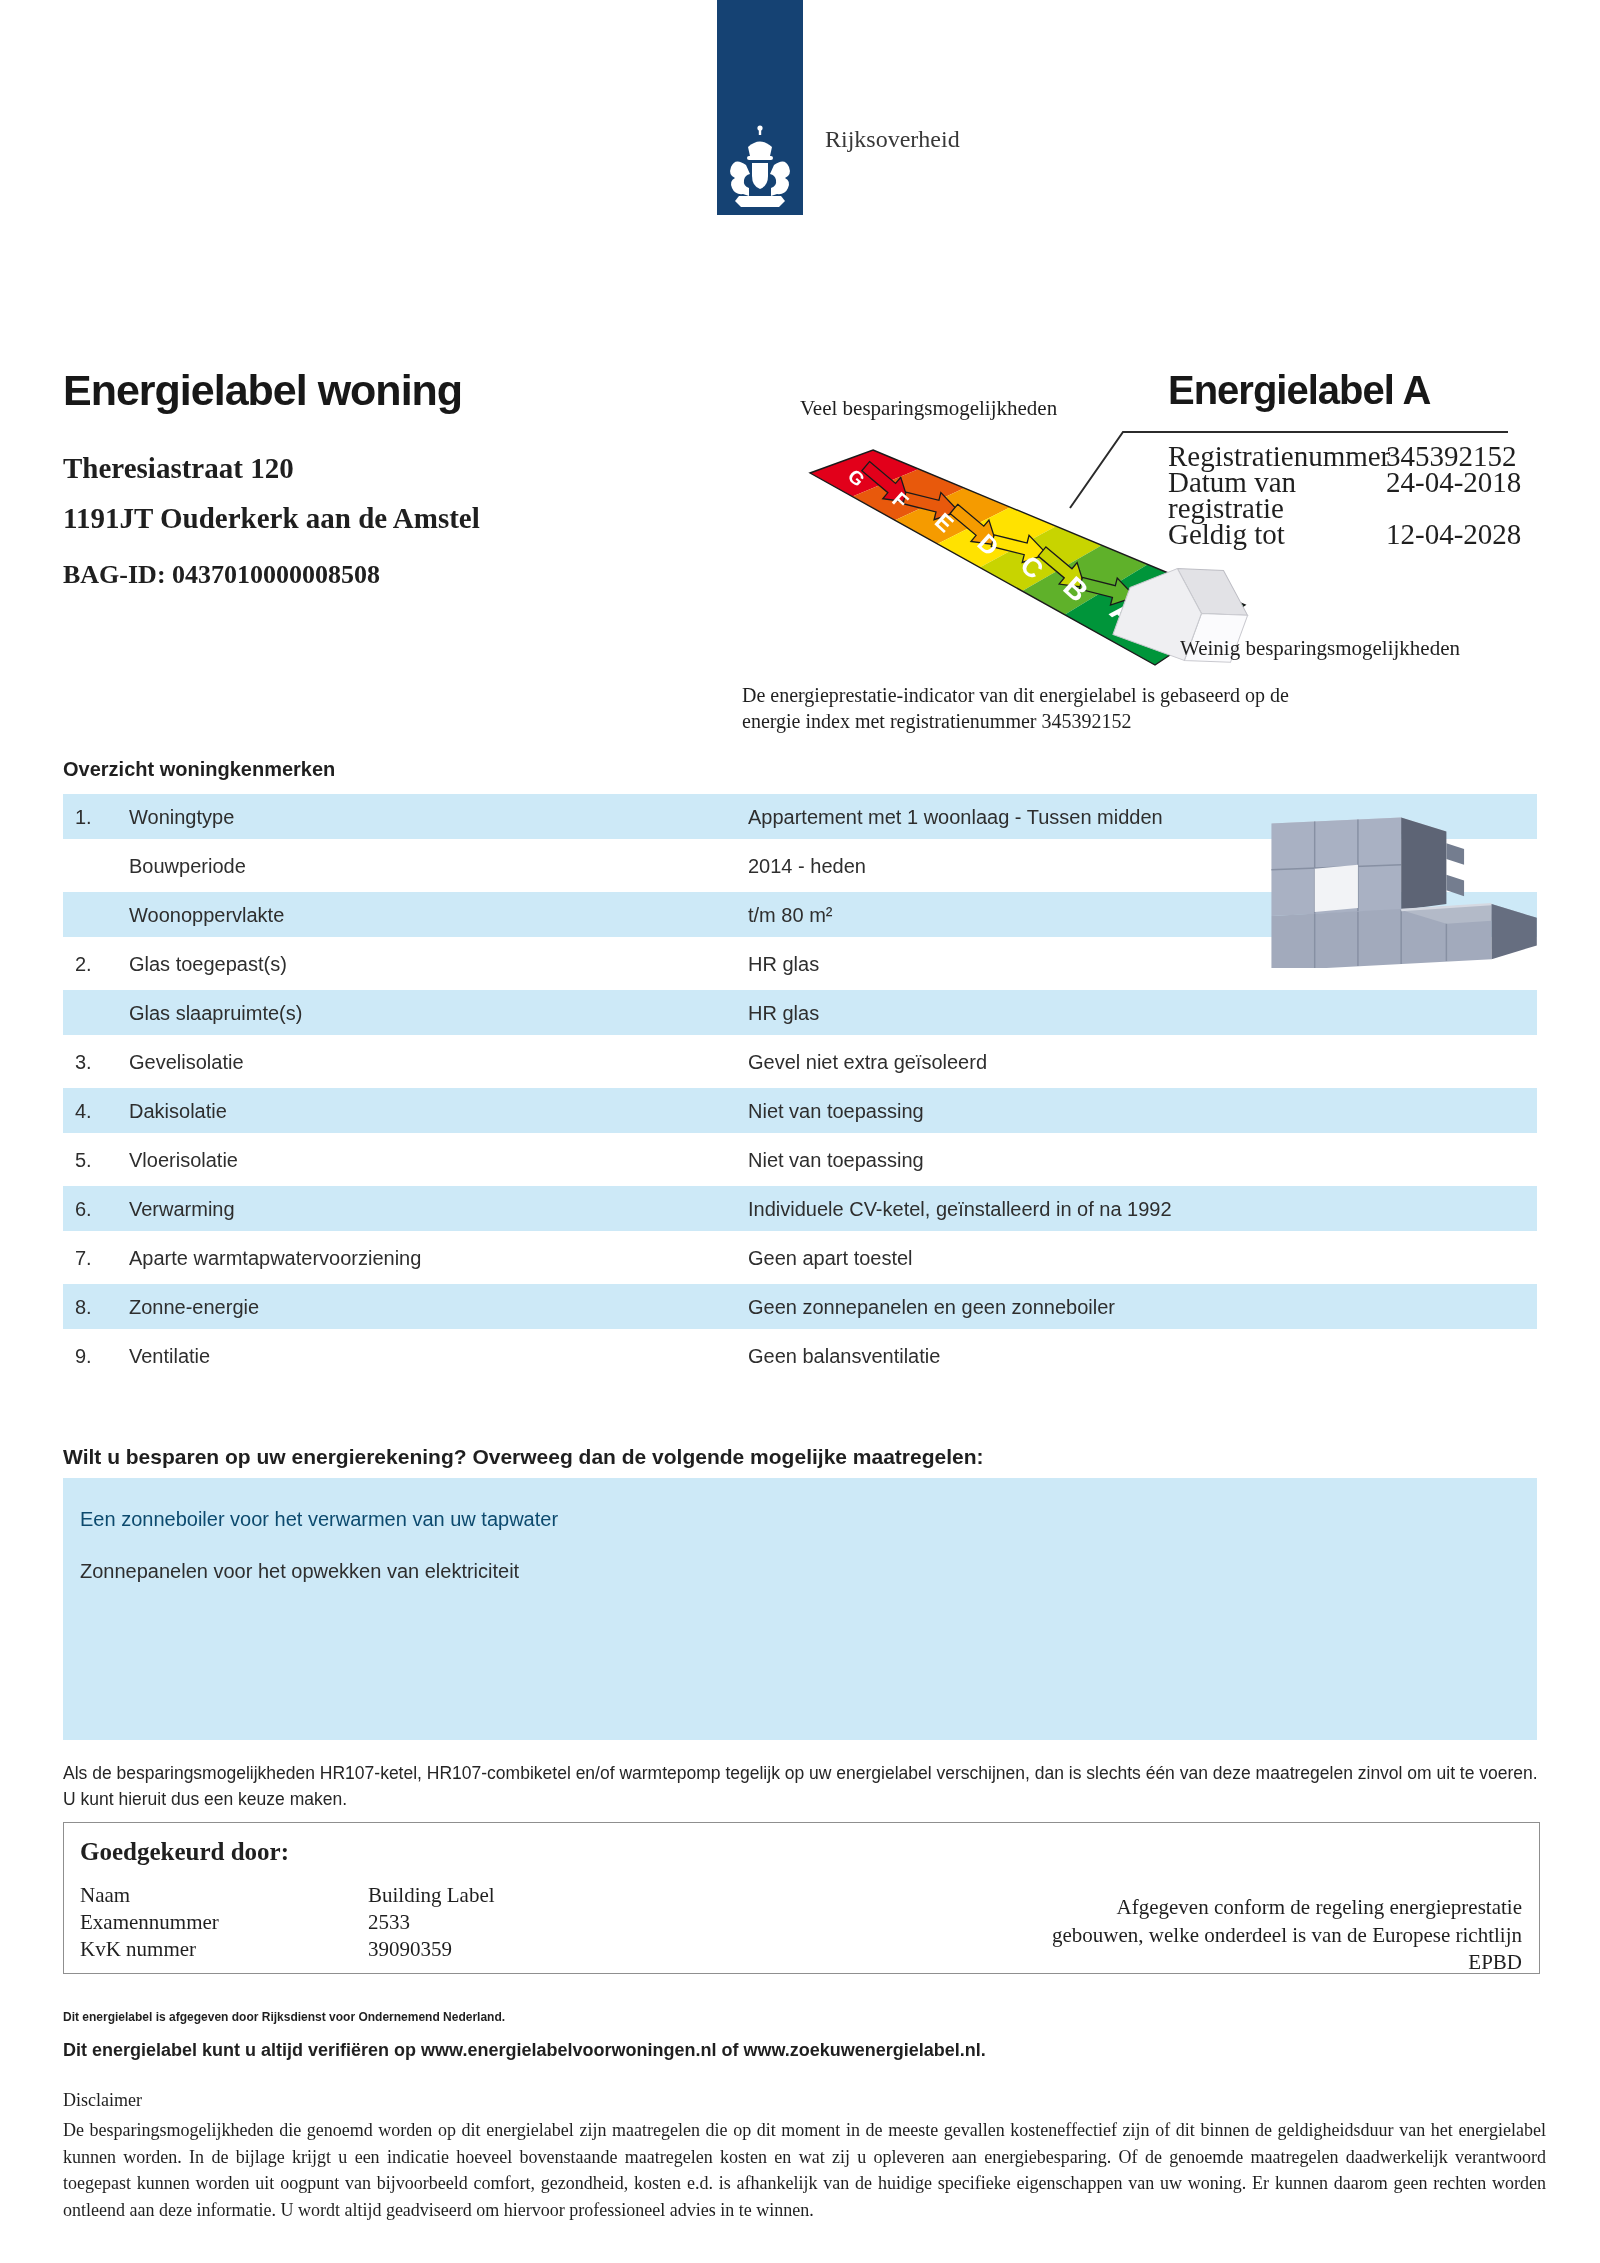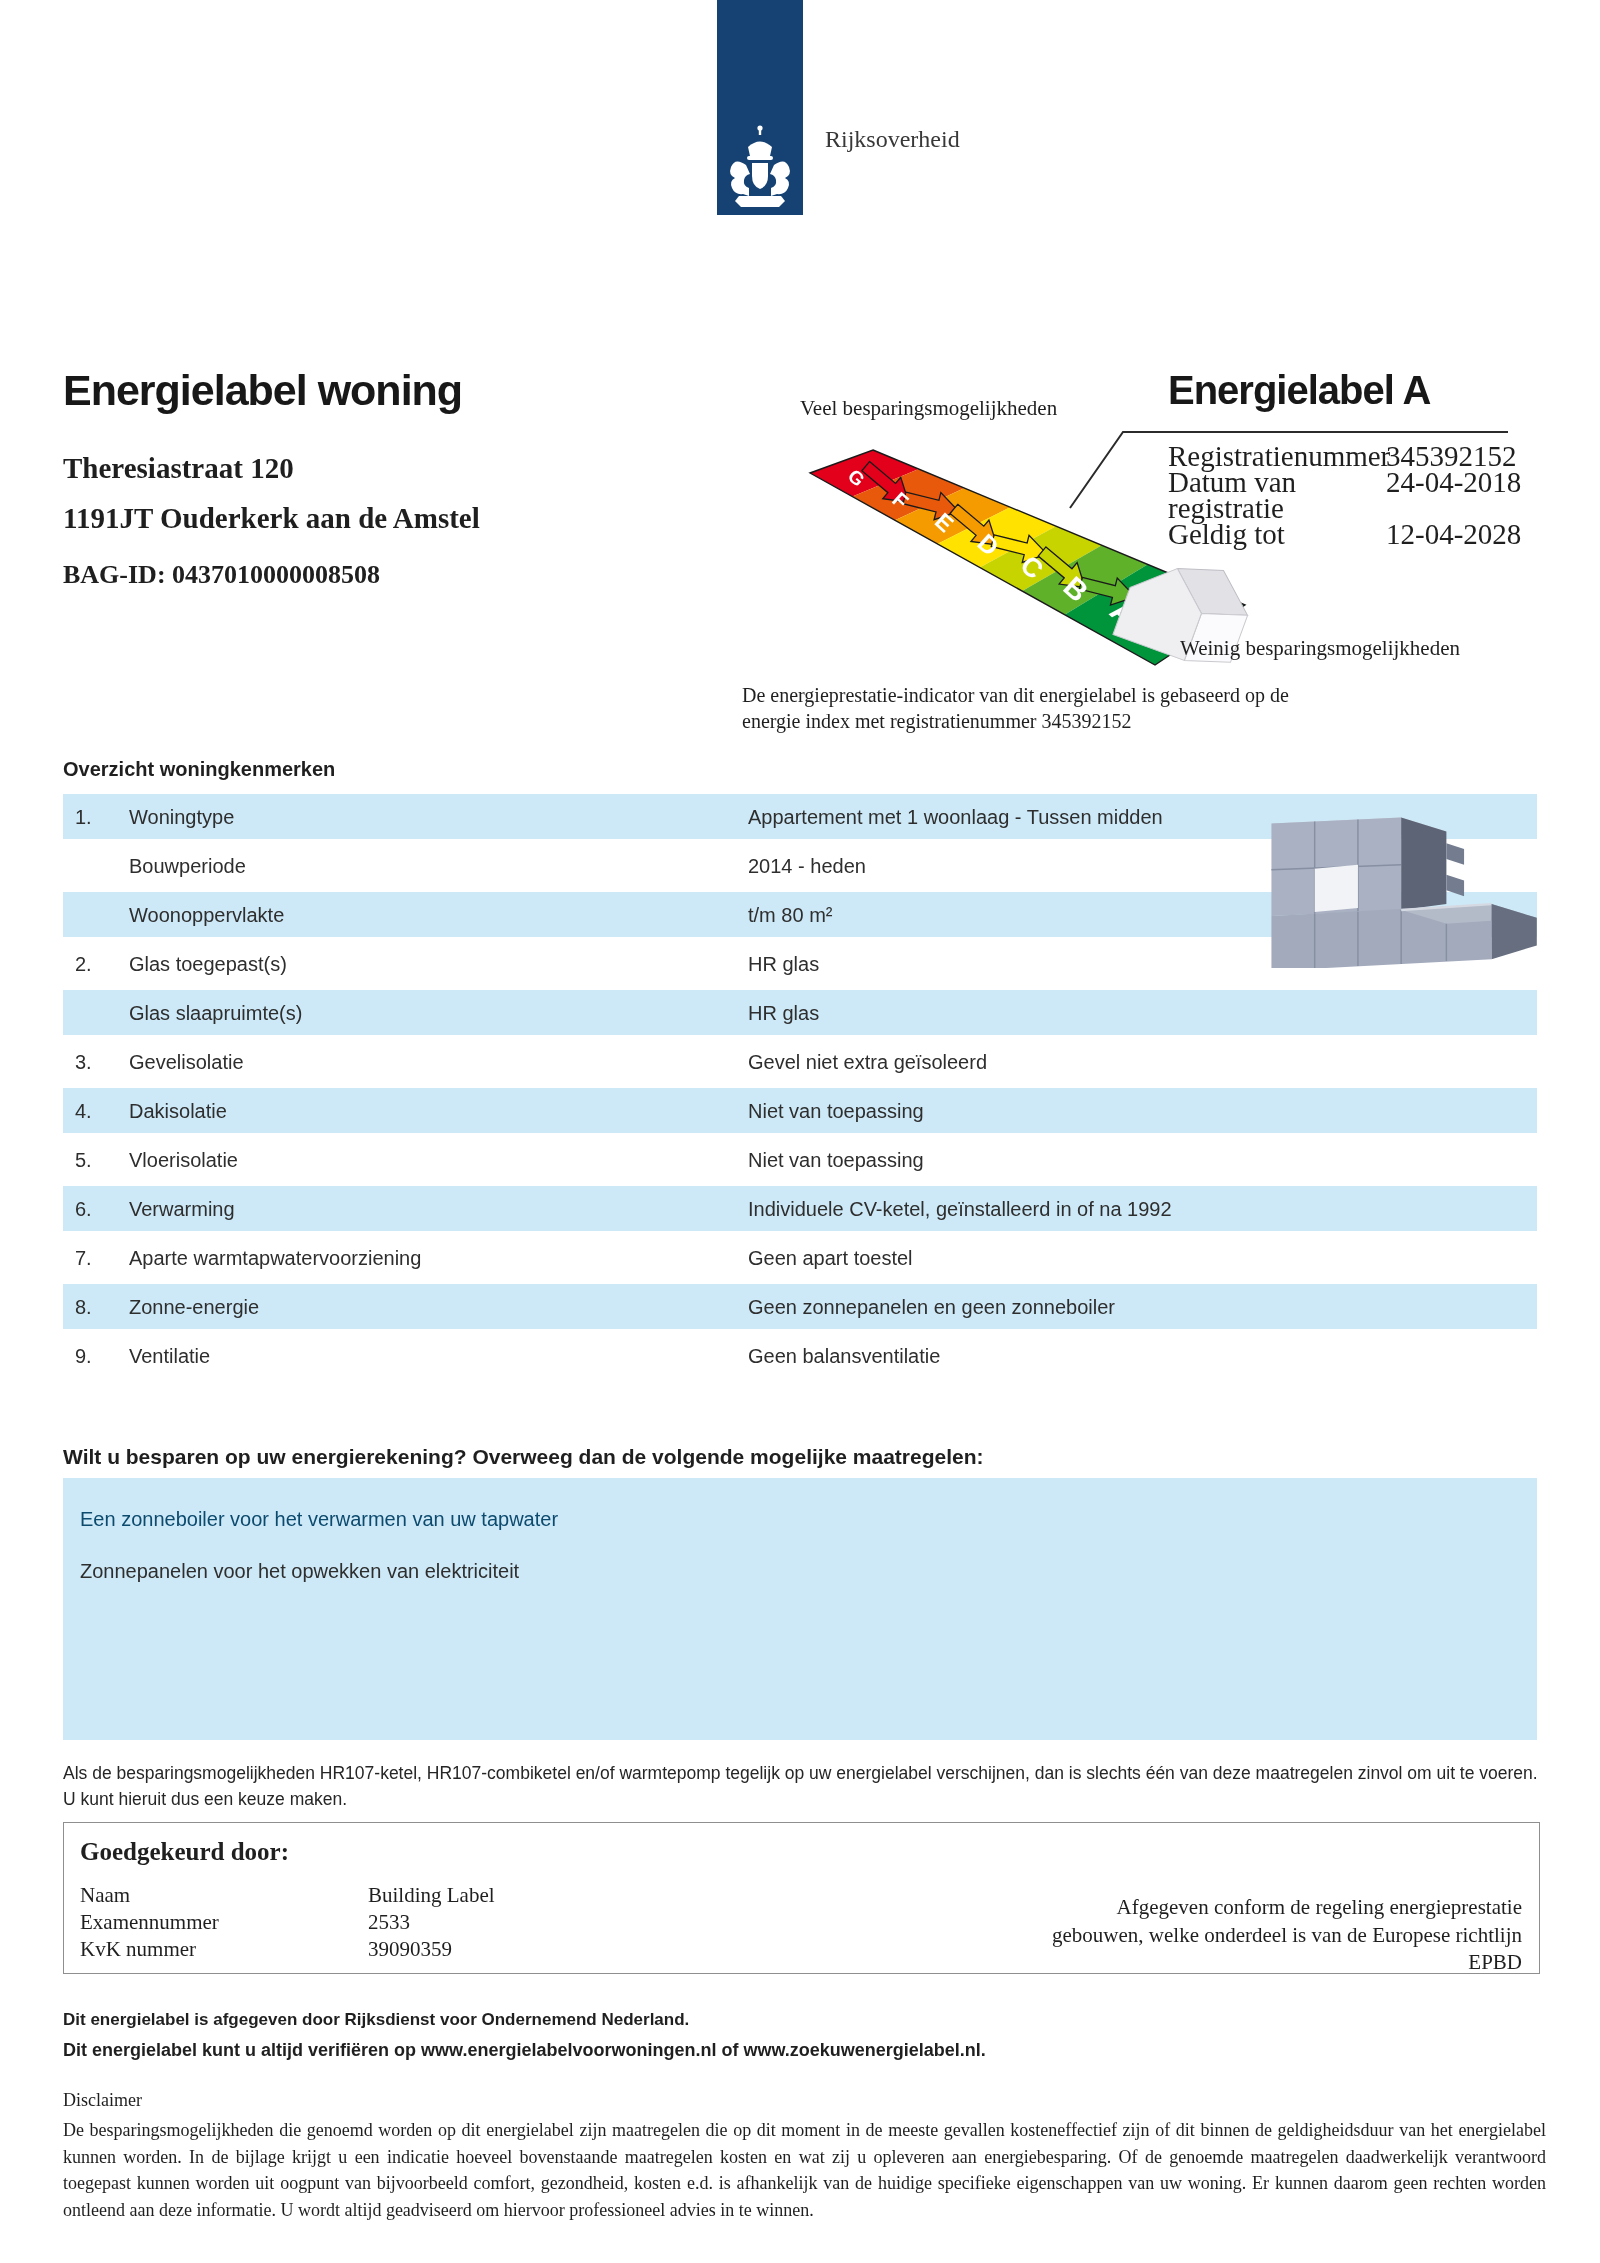--- a/index.html
+++ b/index.html
@@ -40,21 +40,21 @@
   .save-note{left:63px;top:1760px;width:1480px;font-size:17.5px;line-height:1.5;color:#262626;}
   
   .approval{left:63px;top:1822px;width:1475px;height:150px;border:1px solid #8f8f8f;background:#fff;}
   .app-heading{left:80px;top:1838px;font-family:"Liberation Serif",serif;font-size:25px;font-weight:bold;}
   .app-fields{left:80px;top:1882px;font-family:"Liberation Serif",serif;font-size:21px;line-height:27px;}
   .app-row{display:flex;}
   .app-label{width:288px;}
   .app-conformity{left:1052px;top:1894px;width:470px;text-align:right;
                   font-family:"Liberation Serif",serif;font-size:21px;line-height:1.32;}
   
-  .foot-bold1{left:63px;top:2010px;font-size:17px;font-weight:bold;}
+  .foot-bold1{left:63px;top:2010px;font-size:12px;font-weight:bold;}
   .foot-bold2{left:63px;top:2040px;font-size:18px;font-weight:bold;}
   .disc-head{left:63px;top:2090px;font-family:"Liberation Serif",serif;font-size:18px;}
   .disc-text{left:63px;top:2117px;width:1483px;font-family:"Liberation Serif",serif;
              font-size:18px;line-height:1.48;text-align:justify;}
   svg{display:block;}
 </style>
 </head>
 <body>
 
 <div class="page">

